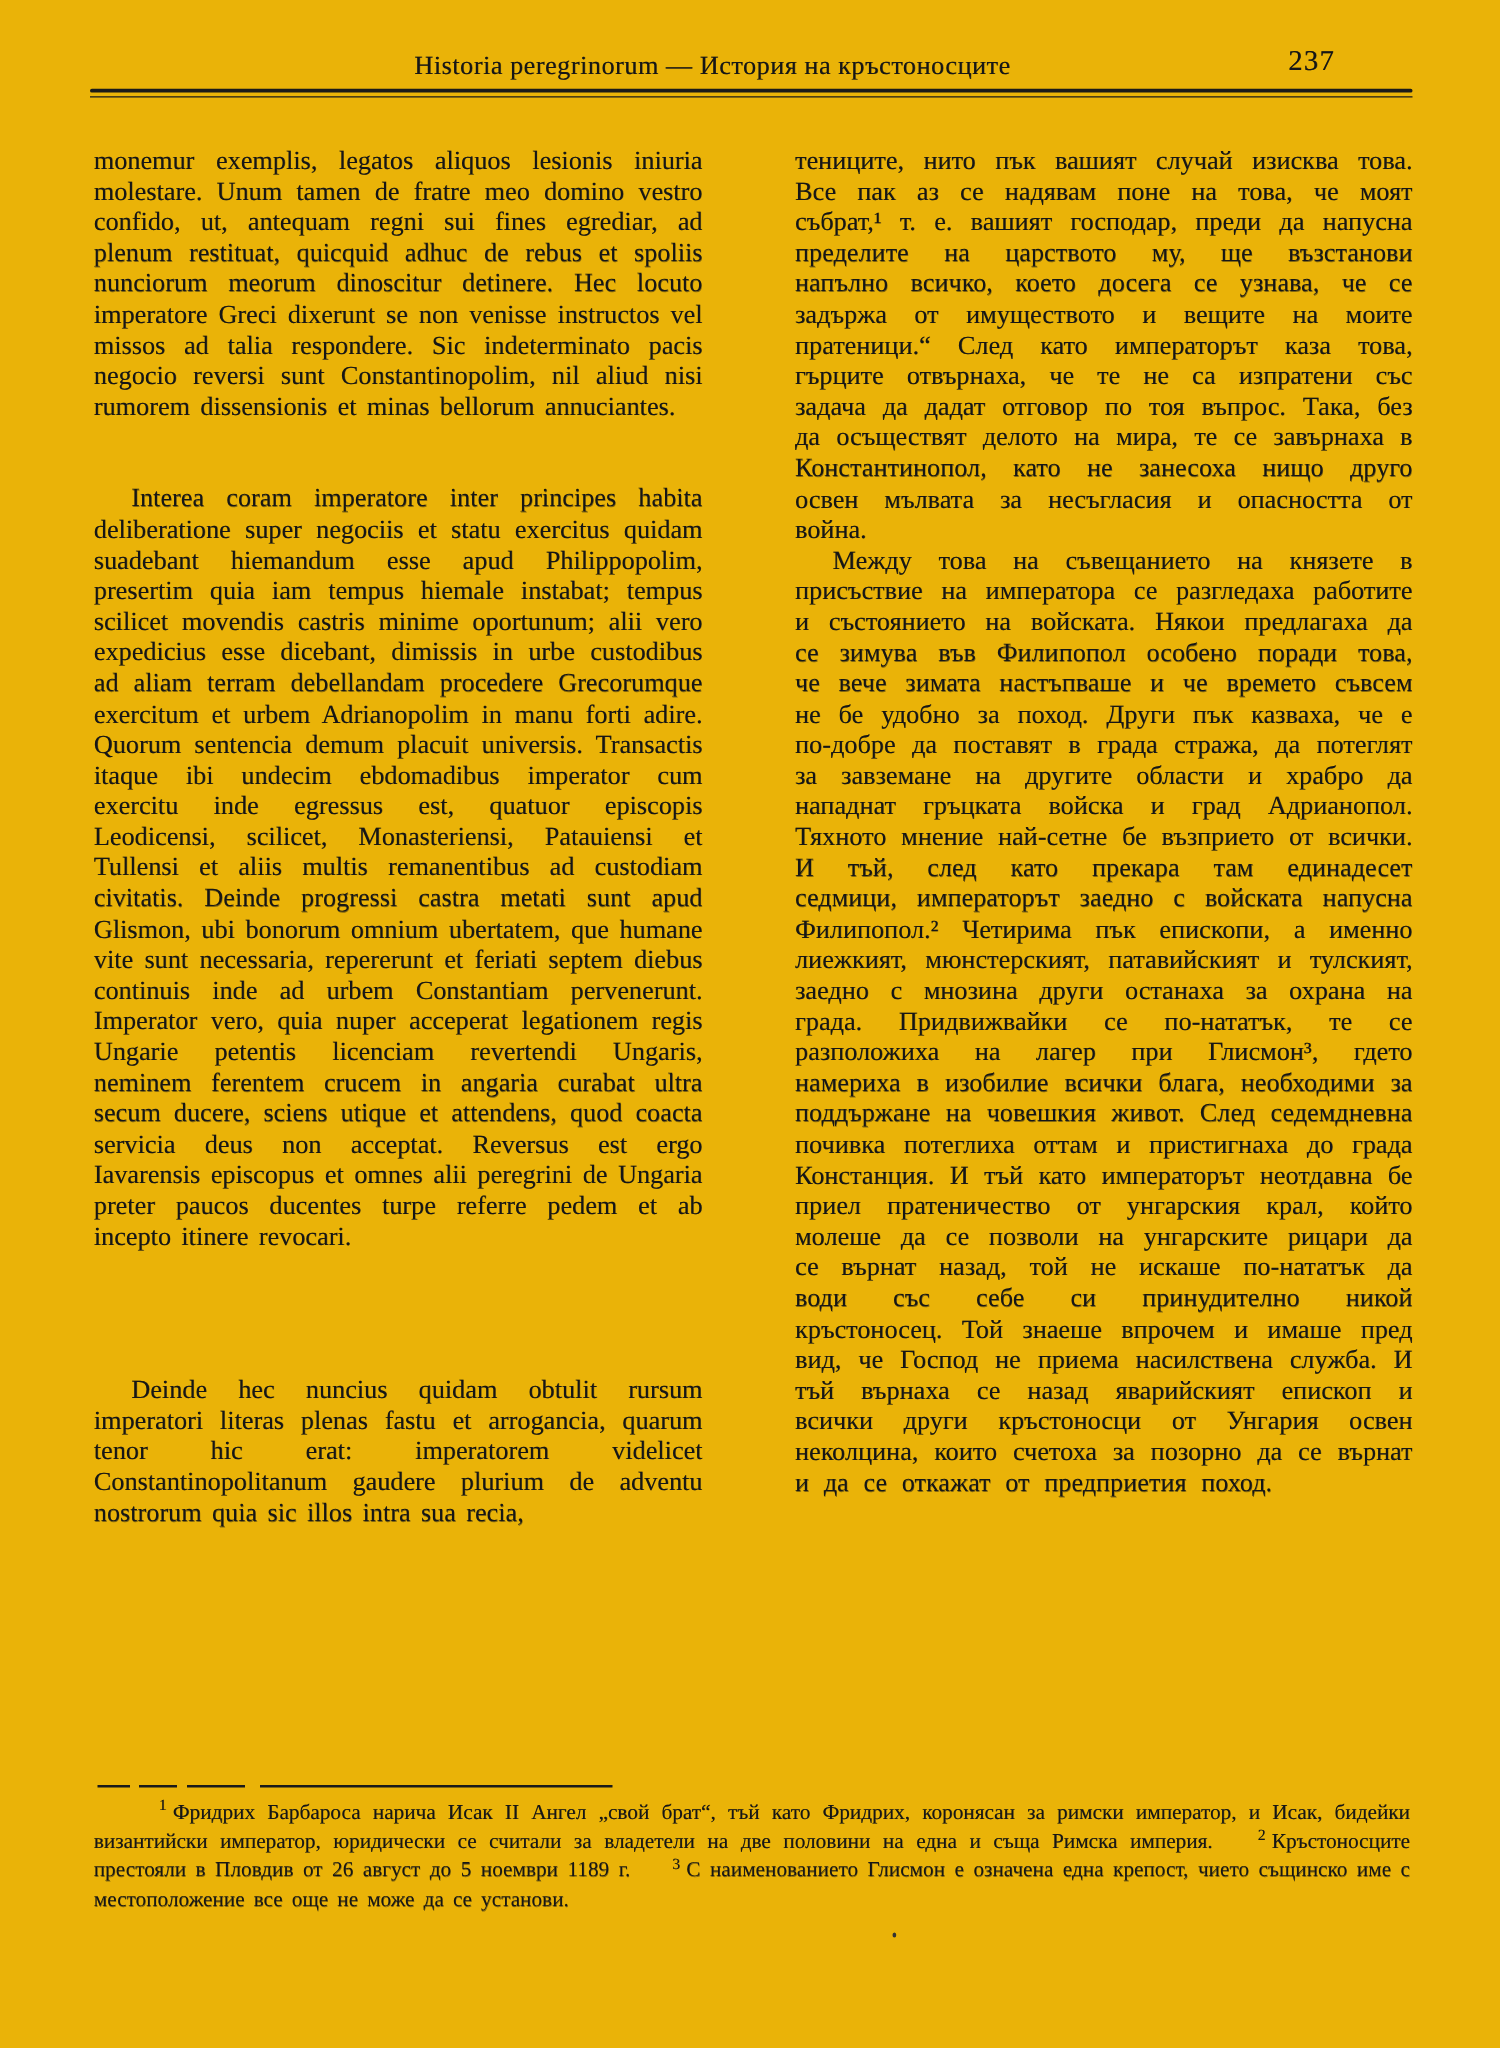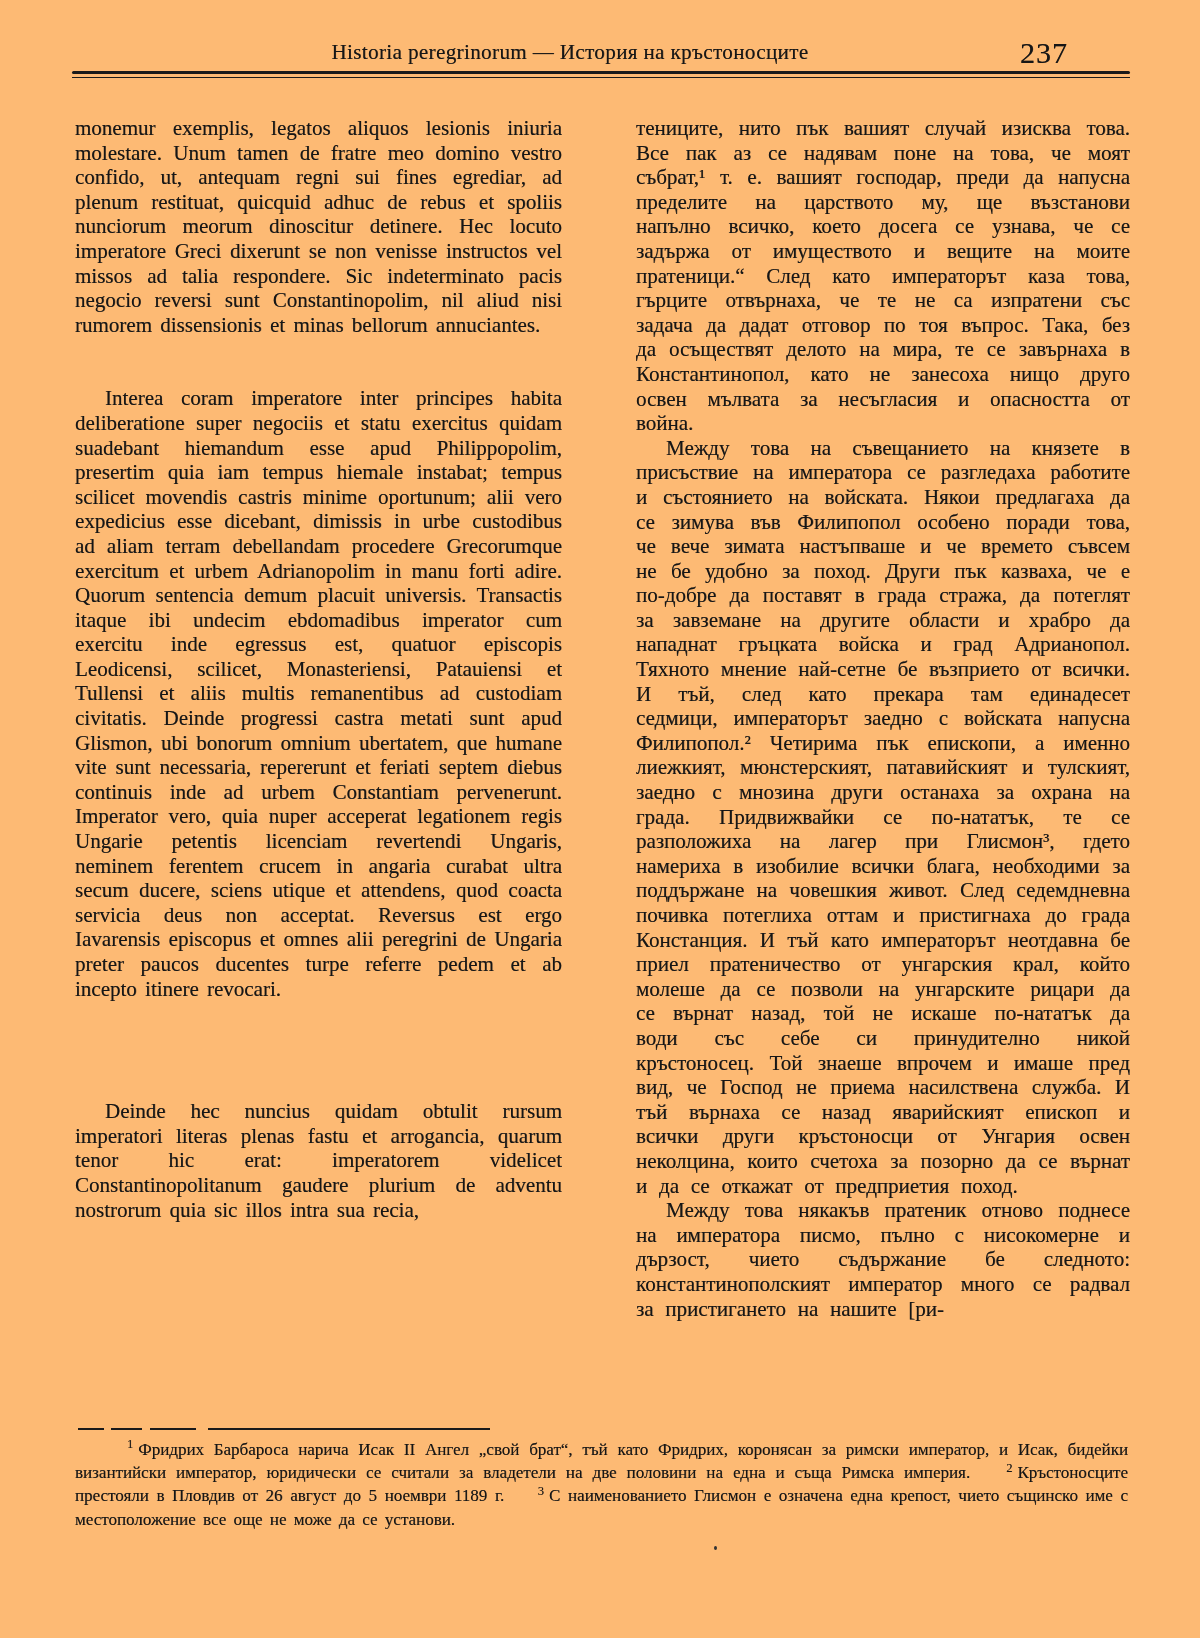--- a/index.html
+++ b/index.html
@@ -1,37 +1,37 @@
 <!DOCTYPE html>
 <html><head>
 <meta charset="utf-8">
 <style>
   html, body { margin: 0; padding: 0; background: #fdfdfb; }
   .page {
     position: relative;
     width: 1200px;
     height: 1638px;
-    background: #fdba74;
+    background: #eab308;
     overflow: hidden;
     font-family: "Liberation Serif", "DejaVu Serif", serif;
     color: #161616;
   }
   
   .running-title {
     position: absolute;
     top: 40px; left: 0; width: 1140px;
     text-align: center;
     font-size: 21px;
     letter-spacing: 0.4px;
     text-shadow: 0.35px 0.25px 0.5px rgba(25,25,25,0.55);
   }
   .page-number {
     position: absolute;
     top: 36px; right: 132px;
-    font-size: 30px;
+    font-size: 23px;
     letter-spacing: 1px;
     text-shadow: 0.35px 0.25px 0.5px rgba(25,25,25,0.6);
     text-align: center;
   }
   .header-rule { position: absolute; top: 71px; left: 72px; right: 70px; }
   .header-rule .rule-thick { height: 3px; background: #1a1a1a; border-radius: 2px; }
   .header-rule .rule-thin  { height: 1px; background: #1a1a1a; margin-top: 3px; }
 
   
   .col {
@@ -103,21 +103,20 @@
 
   <section class="col col-left">
     <p class="para">monemur exemplis, legatos aliquos lesionis iniuria molestare. Unum tamen de fratre meo domino vestro confido, ut, antequam regni sui fines egrediar, ad plenum restituat, quicquid adhuc de rebus et spoliis nunciorum meorum dinoscitur detinere. Hec locuto imperatore Greci dixerunt se non venisse instructos vel missos ad talia respondere. Sic indeterminato pacis negocio reversi sunt Constantinopolim, nil aliud nisi rumorem dissensionis et minas bellorum annuciantes.</p>
     <p class="para indent gap-1">Interea coram imperatore inter principes habita deliberatione super negociis et statu exercitus quidam suadebant hiemandum esse apud Philippopolim, presertim quia iam tempus hiemale instabat; tempus scilicet movendis castris minime oportunum; alii vero expedicius esse dicebant, dimissis in urbe custodibus ad aliam terram debellandam procedere Grecorumque exercitum et urbem Adrianopolim in manu forti adire. Quorum sentencia demum placuit universis. Transactis itaque ibi undecim ebdomadibus imperator cum exercitu inde egressus est, quatuor episcopis Leodicensi, scilicet, Monasteriensi, Patauiensi et Tullensi et aliis multis remanentibus ad custodiam civitatis. Deinde progressi castra metati sunt apud Glismon, ubi bonorum omnium ubertatem, que humane vite sunt necessaria, repererunt et feriati septem diebus continuis inde ad urbem Constantiam pervenerunt. Imperator vero, quia nuper acceperat legationem regis Ungarie petentis licenciam revertendi Ungaris, neminem ferentem crucem in angaria curabat ultra secum ducere, sciens utique et attendens, quod coacta servicia deus non acceptat. Reversus est ergo Iavarensis episcopus et omnes alii peregrini de Ungaria preter paucos ducentes turpe referre pedem et ab incepto itinere revocari.</p>
     <p class="para indent gap-2">Deinde hec nuncius quidam obtulit rursum imperatori literas plenas fastu et arrogancia, quarum tenor hic erat: imperatorem videlicet Constantinopolitanum gaudere plurium de adventu nostrorum quia sic illos intra sua recia,</p>
   </section>
 
   <section class="col col-right">
     <p class="para">тениците, нито пък вашият случай изисква това. Все пак аз се надявам поне на това, че моят събрат,¹ т. е. вашият господар, преди да напусна пределите на царството му, ще възстанови напълно всичко, което досега се узнава, че се задържа от имуществото и вещите на моите пратеници.“ След като императорът каза това, гърците отвърнаха, че те не са изпратени със задача да дадат отговор по тоя въпрос. Така, без да осъществят делото на мира, те се завърнаха в Константинопол, като не занесоха нищо друго освен мълвата за несъгласия и опасността от война.</p>
     <p class="para indent">Между това на съвещанието на князете в присъствие на императора се разгледаха работите и състоянието на войската. Някои предлагаха да се зимува във Филипопол особено поради това, че вече зимата настъпваше и че времето съвсем не бе удобно за поход. Други пък казваха, че е по-добре да поставят в града стража, да потеглят за завземане на другите области и храбро да нападнат гръцката войска и град Адрианопол. Тяхното мнение най-сетне бе възприето от всички. И тъй, след като прекара там единадесет седмици, императорът заедно с войската напусна Филипопол.² Четирима пък епископи, а именно лиежкият, мюнстерският, патавийският и тулският, заедно с мнозина други останаха за охрана на града. Придвижвайки се по-нататък, те се разположиха на лагер при Глисмон³, гдето намериха в изобилие всички блага, необходими за поддържане на човешкия живот. След седемдневна почивка потеглиха оттам и пристигнаха до града Констанция. И тъй като императорът неотдавна бе приел пратеничество от унгарския крал, който молеше да се позволи на унгарските рицари да се върнат назад, той не искаше по-нататък да води със себе си принудително никой кръстоносец. Той знаеше впрочем и имаше пред вид, че Господ не приема насилствена служба. И тъй върнаха се назад яварийският епископ и всички други кръстоносци от Унгария освен неколцина, които счетоха за позорно да се върнат и да се откажат от предприетия поход.</p>
-    <p class="para indent">Между това някакъв пратеник отново поднесе на императора писмо, пълно с нисокомерне и дързост, чието съдържание бе следното: константинополският император много се радвал за пристигането на нашите [ри-</p>
   </section>
 
   <div class="footnote-rule"></div>
 
   <div class="footnotes">
     <p class="fn-para"><span class="fn-item"><sup class="fn-marker">1</sup><span class="fn-text">Фридрих Барбароса нарича Исак II Ангел „свой брат“, тъй като Фридрих, коронясан за римски император, и Исак, бидейки византийски император, юридически се считали за владетели на две половини на една и съща Римска империя.</span></span> <span class="fn-item"><sup class="fn-marker fn-gap">2</sup><span class="fn-text">Кръстоносците престояли в Пловдив от 26 август до 5 ноември 1189 г.</span></span> <span class="fn-item"><sup class="fn-marker fn-gap">3</sup><span class="fn-text">С наименованието Глисмон е означена една крепост, чието същинско име с местоположение все още не може да се установи.</span></span></p>
   </div>
 
   <div class="artifact-dot"></div>
 

